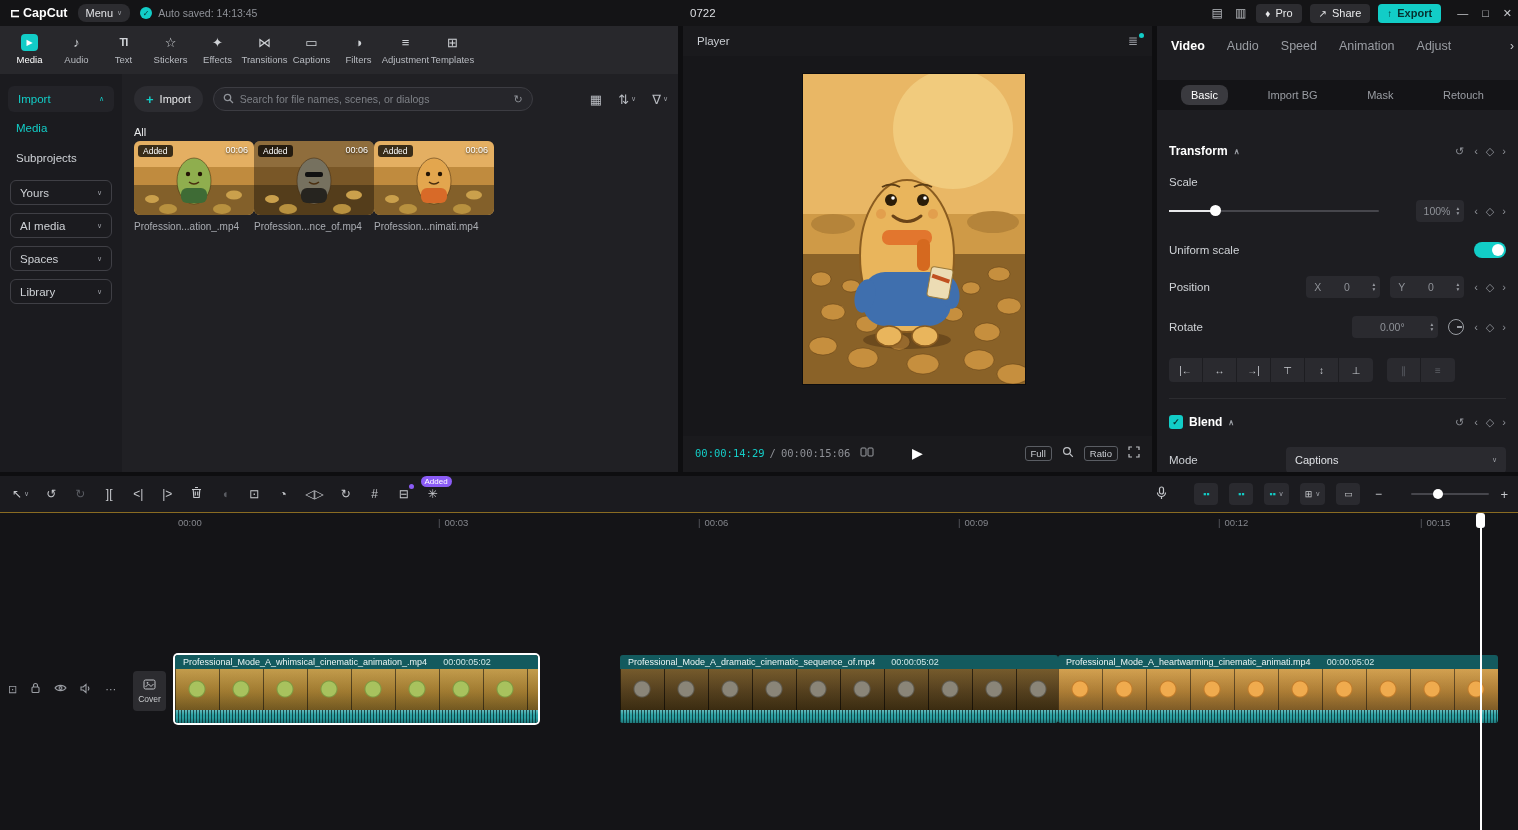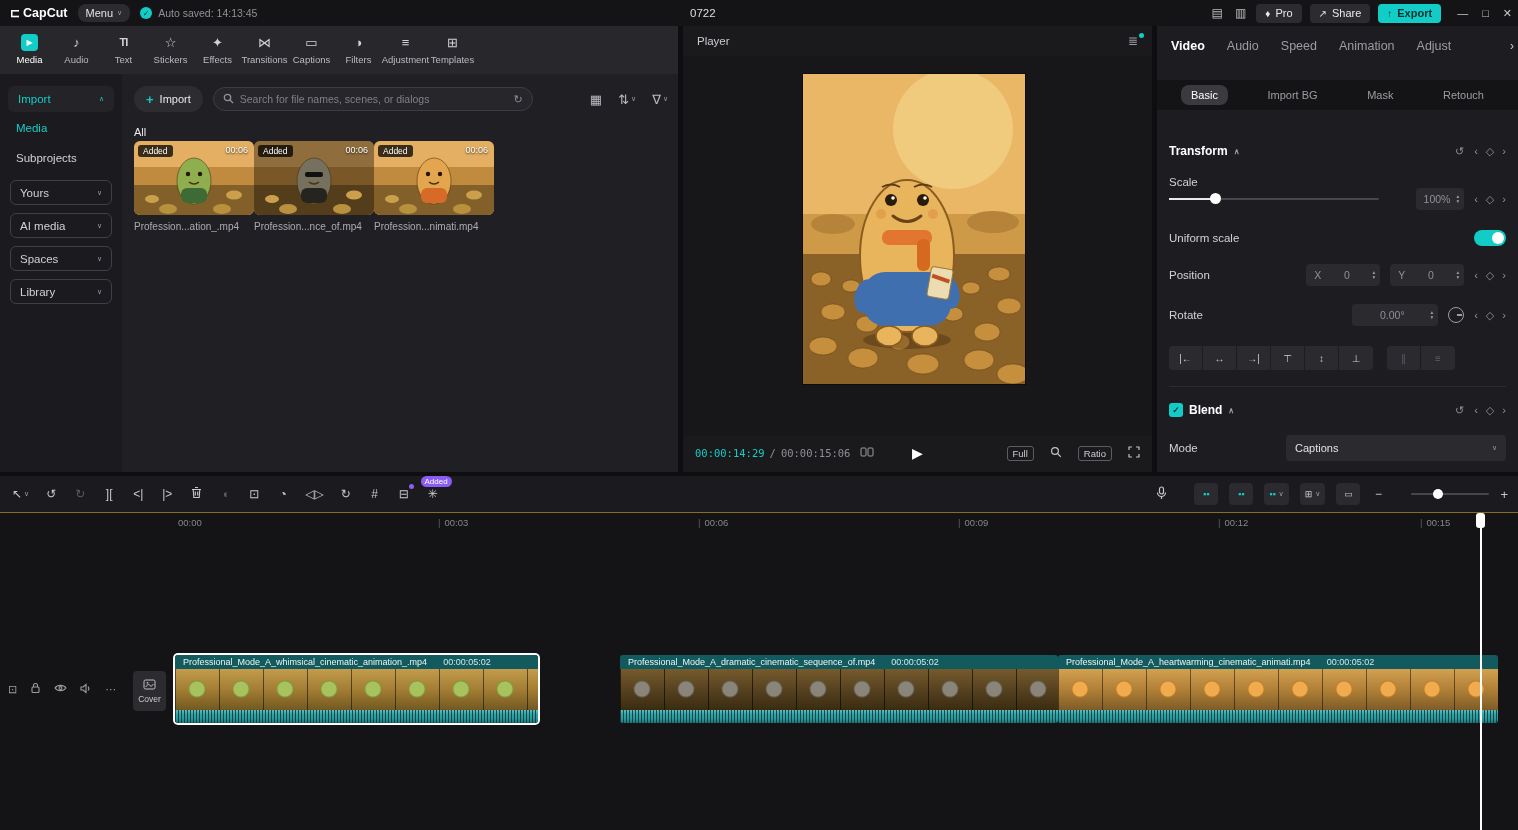--- a/index.html
+++ b/index.html
@@ -71,21 +71,21 @@
   .player-panel{position:absolute;left:683px;top:26px;width:469px;height:446px;background:#1a1a1d}
   .pl-head{height:30px;display:flex;align-items:center;padding:0 14px;font-size:11.5px;color:#c9ccd1;position:relative}
   .pl-burger{margin-left:auto;color:#9a9da3;font-size:12px}
   .pl-dot{position:absolute;right:8px;top:7px;width:5px;height:5px;border-radius:50%;background:#12cdc7}
   .pl-stage{position:absolute;left:0;top:30px;right:0;bottom:36px;background:#17171a}
   .video{position:absolute;left:120px;top:18px;width:222px;height:310px;box-shadow:0 0 0 1px rgba(0,0,0,.4)}
   .pl-ctrl{position:absolute;left:12px;right:12px;bottom:9px;height:20px;display:flex;align-items:center;gap:10px}
   .tc{font-family:"DejaVu Sans Mono",monospace;font-size:10.5px;color:#8e9096;display:flex;gap:5px;align-items:center}
   .tc .cur{color:#14ccc6}
   .play-btn{position:absolute;left:50%;transform:translateX(-50%);color:#fff;font-size:14px}
-  .pl-right{margin-left:auto;display:flex;align-items:center;gap:16px}
+  .pl-right{margin-left:auto;display:flex;align-items:center;gap:10px}
   .box-label{border:1px solid #5a5d63;border-radius:3px;padding:1px 5px;font-size:9.5px;color:#c9ccd1}
 
   
   .props-panel{position:absolute;left:1157px;top:26px;width:361px;height:446px;background:#1d1d21;overflow:hidden}
   .ptabs{height:40px;display:flex;align-items:center;gap:22px;padding:0 14px;position:relative}
   .ptab{font-size:12.5px;color:#9a9da3}
   .ptab.active{color:#fff;font-weight:bold}
   .ptab-more{position:absolute;right:4px;color:#c6c8cc;font-size:12px}
   .subtabs{margin-top:14px;height:30px;background:#141417;display:flex;align-items:center;
            justify-content:space-between;padding:0 24px}
@@ -471,21 +471,21 @@
         <span>‹</span>
         <span>◇</span>
         <span>›</span>
       </span>
     </span>
   </div>
 
   <div class="prow" style="margin-top:18px">
     <span class="plabel">Scale</span>
   </div>
-  <div class="prow" style="">
+  <div class="prow" style="margin-top:12px">
     <span class="slider">
         <span class="fill"></span>
         <span class="knob"></span>
       </span>
     <span class="rcluster">
       <span class="valbox">
         <span>100%</span>
         <span class="stepper">
             <span>▴</span>
             <span>▾</span>

